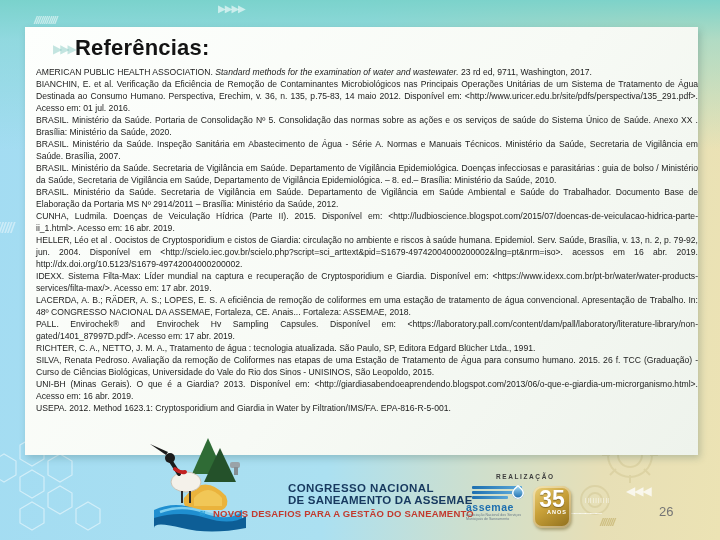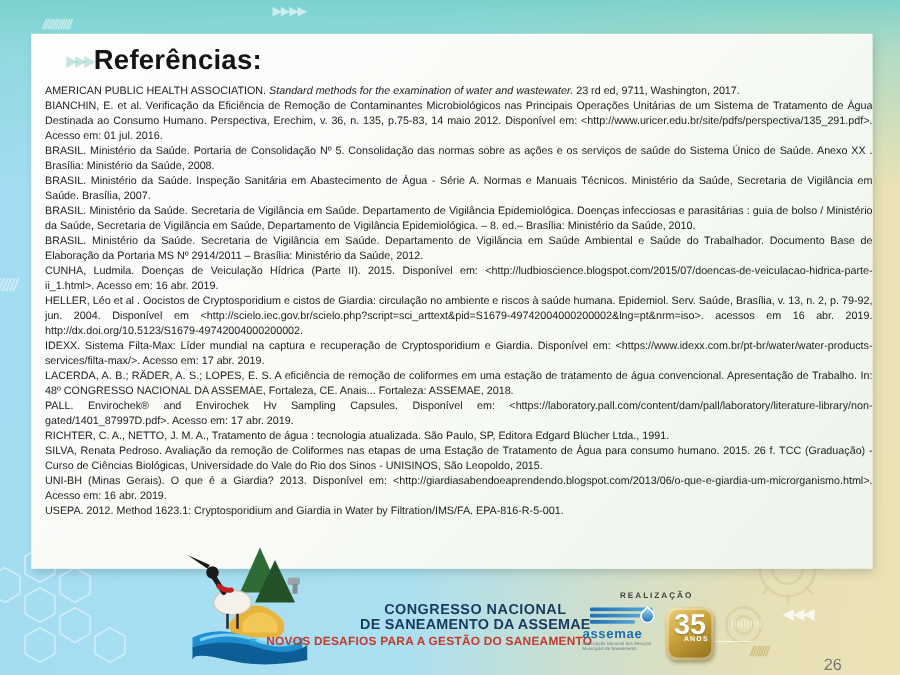--- a/index.html
+++ b/index.html
@@ -32,21 +32,21 @@
   }
   #refs p{margin:0;}
   .it{font-style:italic;}
   
   #bird-logo{position:absolute;left:146px;top:436px;}
   #congress-number{
     position:absolute;left:230px;top:459px;color:#17395f;font-weight:bold;
     font-size:51px;line-height:1;letter-spacing:-2px;
   }
   #congress-number sup{font-size:24px;vertical-align:18px;letter-spacing:0;}
-  #congress-lines{position:absolute;left:288px;top:482px;color:#17395f;font-weight:bold;text-align:center;}
+  #congress-lines{position:absolute;left:288px;top:482px;color:#17395f;font-weight:bold;}
   #congress-line1{font-size:11.5px;letter-spacing:.4px;line-height:12px;}
   #congress-line2{font-size:11.5px;letter-spacing:.2px;line-height:12px;}
   #congress-tagline{
     position:absolute;left:213px;top:508px;color:#c23a2e;font-weight:bold;
     font-size:9.5px;letter-spacing:.2px;
   }
   #tag-wave{position:absolute;left:-14px;top:1px;color:#2a9fd8;font-size:8px;}
   #realizacao{position:absolute;left:496px;top:473px;font-size:6.5px;font-weight:bold;color:#3d3d3d;letter-spacing:1.6px;}
   
   #assemae{position:absolute;left:466px;top:486px;width:62px;height:42px;text-align:left;}
@@ -64,21 +64,21 @@
   #assemae-tagline{font-size:3.6px;color:#6b7b87;line-height:4px;margin-top:1px;}
   
   #badge35{
     position:absolute;left:533px;top:486px;width:38px;height:42px;border-radius:9px;
     background:linear-gradient(145deg,#ecd27d 0%,#c9a139 45%,#8d6d1c 100%);
     box-shadow:inset 0 0 0 2px rgba(255,255,255,.4),1px 2px 3px rgba(90,70,10,.4);
     color:#fff;text-align:center;
   }
   #badge35-number{font-size:23px;font-weight:bold;line-height:26px;margin-top:0;text-shadow:0 1px 1px rgba(0,0,0,.35);}
   #badge35-label{font-size:5.5px;font-weight:bold;letter-spacing:1px;margin-top:-3px;text-align:right;padding-right:4px;}
-  #page-number{position:absolute;left:659px;top:504px;font-size:13px;color:#757575;margin-top:20px;}
+  #page-number{position:absolute;left:659px;top:504px;font-size:13px;color:#757575;}
   svg{display:block;}
 </style>
 </head>
 <body>
 
 <div id="slide">
 
   <div class="deco slashes" style="left:34px;top:14px;">///////////</div>
   <div class="deco arrows" style="left:218px;top:3px;color:rgba(255,255,255,.6);">▶▶▶▶</div>
   <div class="deco slashes" style="left:-4px;top:220px;font-size:14px;color:rgba(255,255,255,.45);">//////</div>
@@ -110,21 +110,21 @@
   <div class="deco slashes" style="left:600px;top:516px;color:rgba(190,170,95,.6);">///////</div>
 
   <div id="card">
     <div id="title-row">
       <span id="title-arrows">▶▶▶</span>
       <span id="page-title">Referências:</span>
     </div>
     <div id="refs">
         <p><span>AMERICAN PUBLIC HEALTH ASSOCIATION. </span><span class="it">Standard methods for the examination of water and wastewater.</span><span> 23 rd ed, 9711, Washington, 2017.</span></p>
         <p><span>BIANCHIN, E. et al. Verificação da Eficiência de Remoção de Contaminantes Microbiológicos nas Principais Operações Unitárias de um Sistema de Tratamento de Água Destinada ao Consumo Humano. Perspectiva, Erechim, v. 36, n. 135, p.75-83, 14 maio 2012. Disponível em: &lt;http://www.uricer.edu.br/site/pdfs/perspectiva/135_291.pdf&gt;. Acesso em: 01 jul. 2016.</span></p>
-        <p><span>BRASIL. Ministério da Saúde. Portaria de Consolidação Nº 5. Consolidação das normas sobre as ações e os serviços de saúde do Sistema Único de Saúde. Anexo XX . Brasília: Ministério da Saúde, 2008.</span></p>
+        <p><span>BRASIL. Ministério da Saúde. Portaria de Consolidação Nº 5. Consolidação das normas sobre as ações e os serviços de saúde do Sistema Único de Saúde. Anexo XX . Brasília: Ministério da Saúde, 2020.</span></p>
         <p><span>BRASIL. Ministério da Saúde. Inspeção Sanitária em Abastecimento de Água - Série A. Normas e Manuais Técnicos. Ministério da Saúde, Secretaria de Vigilância em Saúde. Brasília, 2007.</span></p>
         <p><span>BRASIL. Ministério da Saúde. Secretaria de Vigilância em Saúde. Departamento de Vigilância Epidemiológica. Doenças infecciosas e parasitárias : guia de bolso / Ministério da Saúde, Secretaria de Vigilância em Saúde, Departamento de Vigilância Epidemiológica. – 8. ed.– Brasília: Ministério da Saúde, 2010.</span></p>
         <p><span>BRASIL. Ministério da Saúde. Secretaria de Vigilância em Saúde. Departamento de Vigilância em Saúde Ambiental e Saúde do Trabalhador. Documento Base de Elaboração da Portaria MS Nº 2914/2011 – Brasília: Ministério da Saúde, 2012.</span></p>
         <p><span>CUNHA, Ludmila. Doenças de Veiculação Hídrica (Parte II). 2015. Disponível em: &lt;http://ludbioscience.blogspot.com/2015/07/doencas-de-veiculacao-hidrica-parte-ii_1.html&gt;. Acesso em: 16 abr. 2019.</span></p>
         <p><span>HELLER, Léo et al . Oocistos de Cryptosporidium e cistos de Giardia: circulação no ambiente e riscos à saúde humana. Epidemiol. Serv. Saúde, Brasília, v. 13, n. 2, p. 79-92, jun. 2004.  Disponível em &lt;http://scielo.iec.gov.br/scielo.php?script=sci_arttext&amp;pid=S1679-49742004000200002&amp;lng=pt&amp;nrm=iso&gt;. acessos em 16 abr. 2019. http://dx.doi.org/10.5123/S1679-49742004000200002.</span></p>
         <p><span>IDEXX. Sistema Filta-Max: Líder mundial na captura e recuperação de Cryptosporidium e Giardia. Disponível em: &lt;https://www.idexx.com.br/pt-br/water/water-products-services/filta-max/&gt;. Acesso em: 17 abr. 2019.</span></p>
         <p><span>LACERDA, A. B.; RÄDER, A. S.; LOPES, E. S. A eficiência de remoção de coliformes em uma estação de tratamento de água convencional. Apresentação de Trabalho. In: 48º CONGRESSO NACIONAL DA ASSEMAE, Fortaleza, CE. Anais... Fortaleza: ASSEMAE, 2018.</span></p>
         <p><span>PALL. Envirochek® and Envirochek Hv Sampling Capsules. Disponível em: &lt;https://laboratory.pall.com/content/dam/pall/laboratory/literature-library/non-gated/1401_87997D.pdf&gt;. Acesso em: 17 abr. 2019.</span></p>
         <p><span>RICHTER, C. A., NETTO, J. M. A., Tratamento de água : tecnologia atualizada. São Paulo, SP,  Editora Edgard Blücher Ltda., 1991.</span></p>
         <p><span>SILVA, Renata Pedroso. Avaliação da remoção de Coliformes nas etapas de uma Estação de Tratamento de Água para consumo humano. 2015. 26 f. TCC (Graduação) - Curso de Ciências Biológicas, Universidade do Vale do Rio dos Sinos - UNISINOS, São Leopoldo, 2015.</span></p>

